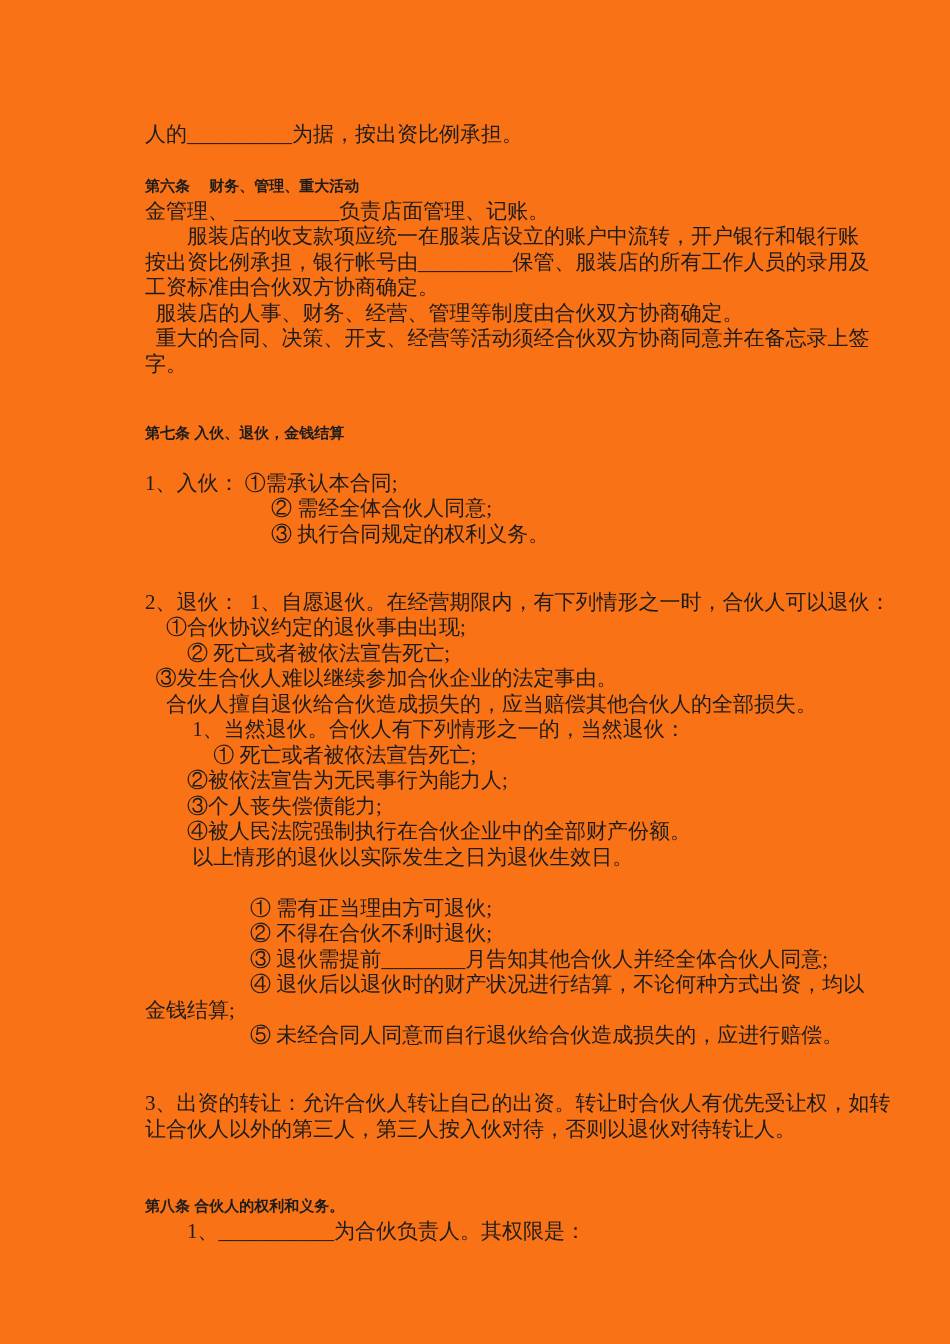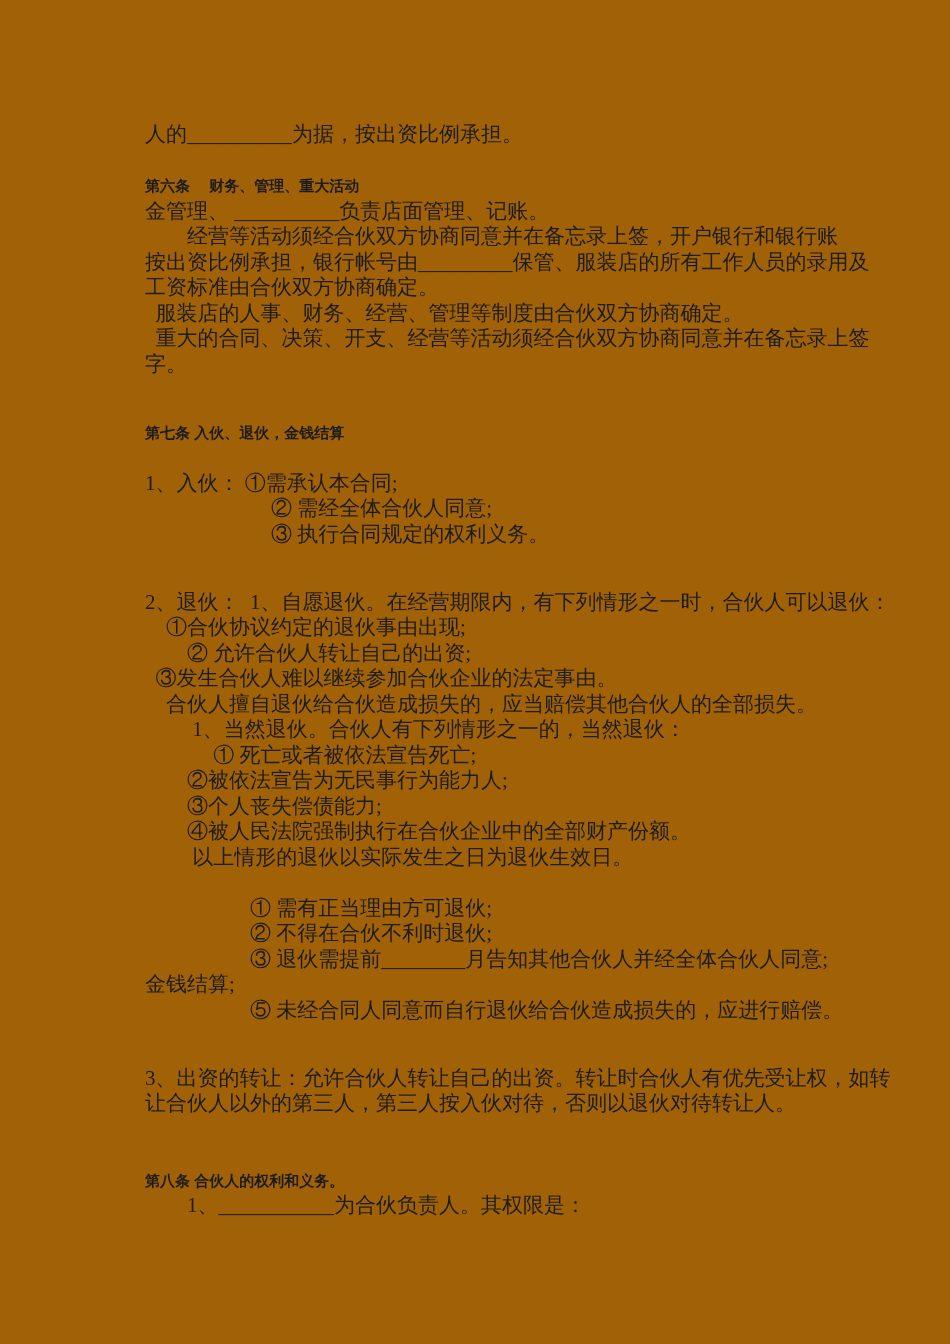--- a/index.html
+++ b/index.html
@@ -2,21 +2,21 @@
 <html><head>
 <meta charset="utf-8">
 <style>
   * { margin:0; padding:0; box-sizing:border-box; }
   html, body { background:#ffffff; }
   body {
     width:950px; height:1344px; overflow:hidden;
     font-family:"Liberation Serif","DejaVu Serif",serif;
     color:#1c1c1c;
   }
-  .page { width:950px; height:1344px; padding:122px 130px 0 145px; background:#a16207; }
+  .page { width:950px; height:1344px; padding:122px 130px 0 145px; background:#f97316; }
   .line {
     font-size:21px; line-height:25.5px; white-space:pre;
     font-weight:normal;
   }
   .heading {
     font-family:"Liberation Sans","DejaVu Sans",sans-serif;
     font-weight:bold; font-size:15px; line-height:25.5px; white-space:pre;
   }
   .gap { height:25.5px; }
   .gap-sm { height:17px; }
@@ -25,54 +25,55 @@
 <body>
 
 <div class="page">
 
   <p class="line">人的__________为据，按出资比例承担。</p>
 
   <div class="gap"></div>
   <p class="heading">第六条　 财务、管理、重大活动</p>
 
   <p class="line">金管理、 __________负责店面管理、记账。</p>
-  <p class="line">　　经营等活动须经合伙双方协商同意并在备忘录上签，开户银行和银行账</p>
+  <p class="line">　　服装店的收支款项应统一在服装店设立的账户中流转，开户银行和银行账</p>
   <p class="line">按出资比例承担，银行帐号由_________保管、服装店的所有工作人员的录用及</p>
   <p class="line">工资标准由合伙双方协商确定。</p>
   <p class="line">  服装店的人事、财务、经营、管理等制度由合伙双方协商确定。</p>
   <p class="line">  重大的合同、决策、开支、经营等活动须经合伙双方协商同意并在备忘录上签</p>
   <p class="line">字。</p>
 
   <div class="gap"></div>
   <div class="gap-sm"></div>
   <p class="heading">第七条 入伙、退伙，金钱结算</p>
 
   <div class="gap"></div>
   <p class="line">1、入伙： ①需承认本合同;</p>
   <p class="line">　　　　　　② 需经全体合伙人同意;</p>
   <p class="line">　　　　　　③ 执行合同规定的权利义务。</p>
 
   <div class="gap"></div>
   <div class="gap-sm"></div>
   <p class="line">2、退伙：  1、自愿退伙。在经营期限内，有下列情形之一时，合伙人可以退伙：</p>
   <p class="line">　①合伙协议约定的退伙事由出现;</p>
-  <p class="line">　　② 允许合伙人转让自己的出资;</p>
+  <p class="line">　　② 死亡或者被依法宣告死亡;</p>
   <p class="line">  ③发生合伙人难以继续参加合伙企业的法定事由。</p>
   <p class="line">　合伙人擅自退伙给合伙造成损失的，应当赔偿其他合伙人的全部损失。</p>
   <p class="line">　　 1、当然退伙。合伙人有下列情形之一的，当然退伙：</p>
   <p class="line">　　　 ① 死亡或者被依法宣告死亡;</p>
   <p class="line">　　②被依法宣告为无民事行为能力人;</p>
   <p class="line">　　③个人丧失偿债能力;</p>
   <p class="line">　　④被人民法院强制执行在合伙企业中的全部财产份额。</p>
   <p class="line">　　 以上情形的退伙以实际发生之日为退伙生效日。</p>
 
   <div class="gap"></div>
   <p class="line">　　　　　① 需有正当理由方可退伙;</p>
   <p class="line">　　　　　② 不得在合伙不利时退伙;</p>
   <p class="line">　　　　　③ 退伙需提前________月告知其他合伙人并经全体合伙人同意;</p>
+  <p class="line">　　　　　④ 退伙后以退伙时的财产状况进行结算，不论何种方式出资，均以</p>
   <p class="line">金钱结算;</p>
   <p class="line">　　　　　⑤ 未经合同人同意而自行退伙给合伙造成损失的，应进行赔偿。</p>
 
   <div class="gap"></div>
   <div class="gap-sm"></div>
   <p class="line">3、出资的转让：允许合伙人转让自己的出资。转让时合伙人有优先受让权，如转</p>
   <p class="line">让合伙人以外的第三人，第三人按入伙对待，否则以退伙对待转让人。</p>
 
   <div class="gap"></div>
   <div class="gap"></div>

